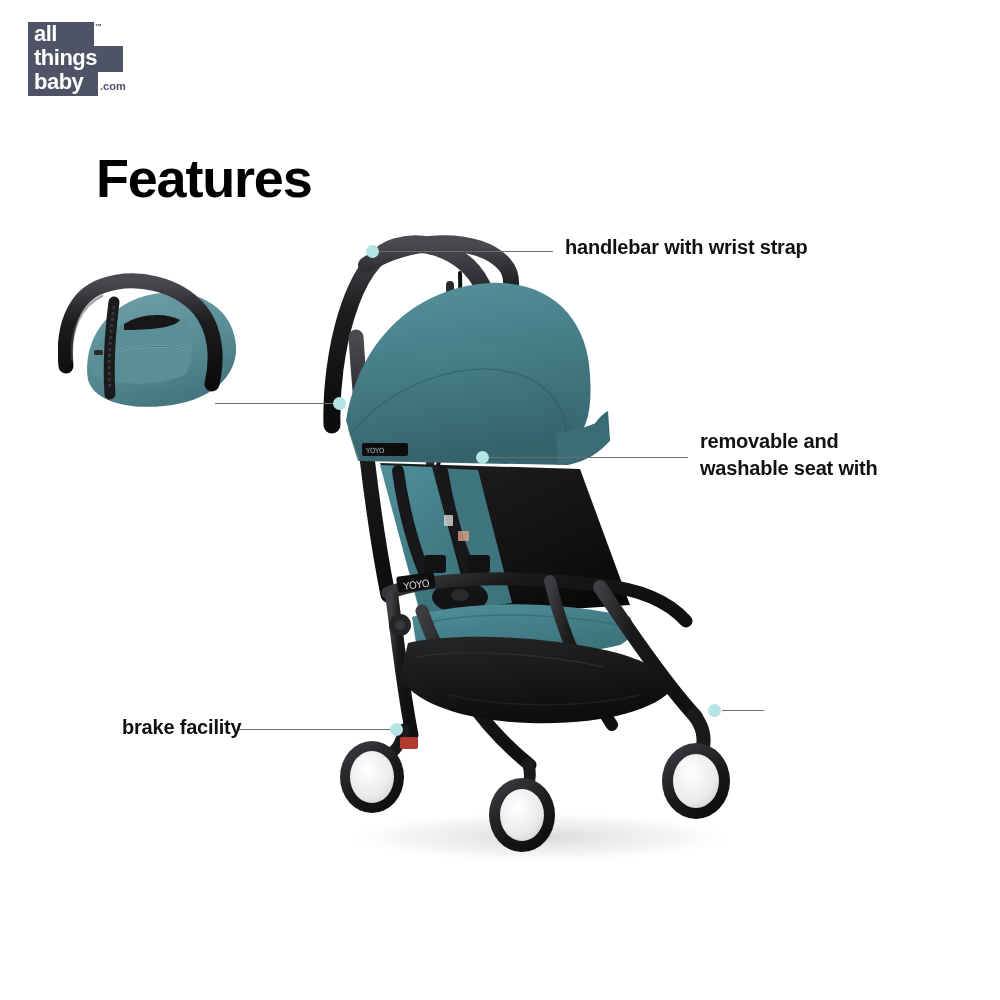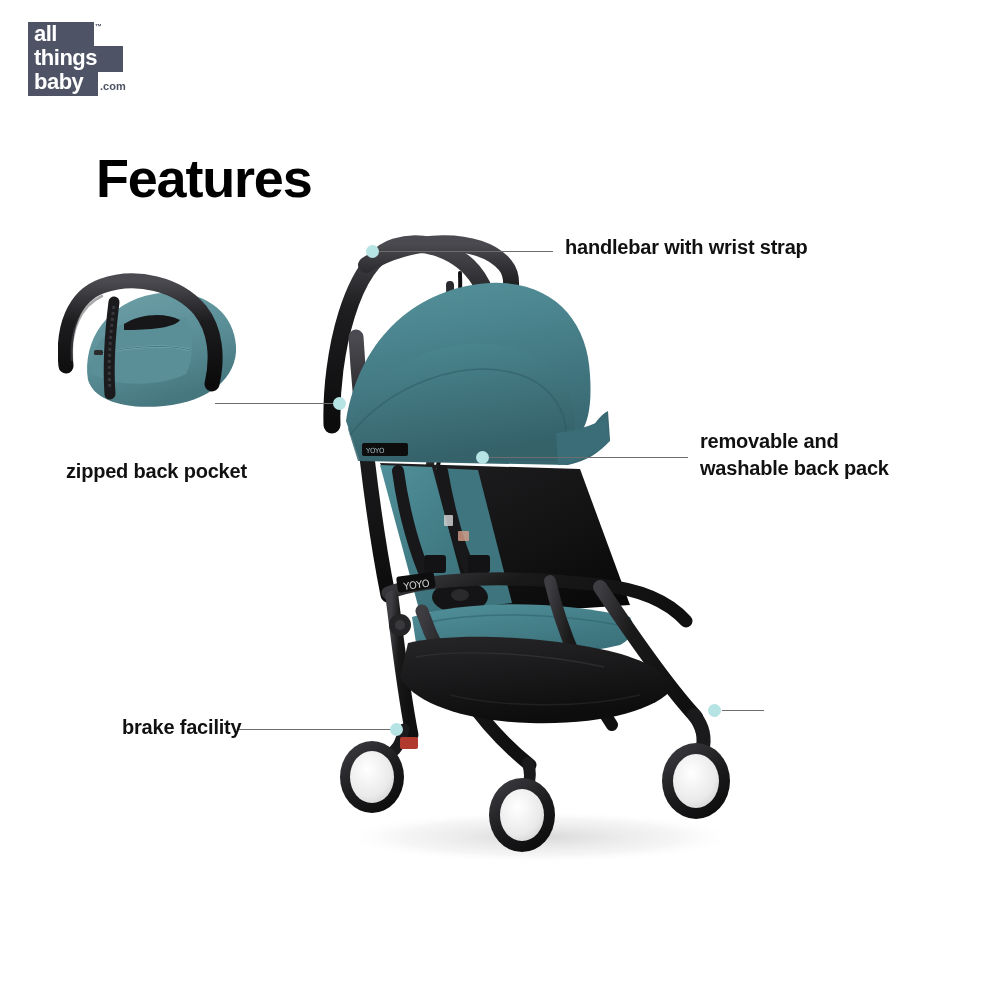--- a/index.html
+++ b/index.html
@@ -358,18 +358,17 @@
   <div class="leader-line" id="line-brake" style="background: rgb(109, 109, 109);"></div>
 
   <div class="marker-dot" id="dot-handlebar" style="background: rgb(182, 227, 228);"></div>
   <div class="marker-dot" id="dot-seatpack" style="background: rgb(182, 227, 228);"></div>
   <div class="marker-dot" id="dot-suspension" style="background: rgb(182, 227, 228);"></div>
   <div class="marker-dot" id="dot-pocket" style="background: rgb(182, 227, 228);"></div>
   <div class="marker-dot" id="dot-brake" style="background: rgb(182, 227, 228);"></div>
 
   <div class="callout-label" id="label-handlebar">handlebar with wrist strap</div>
   <div class="callout-label" id="label-seatpack">removable and
-washable back pack</div>
-  <div class="callout-label" id="label-pocket">zipped back pocket</div>
+washable seat with</div>
   <div class="callout-label" id="label-brake">brake facility</div>
 
 
 </div>
 
 </body></html>

